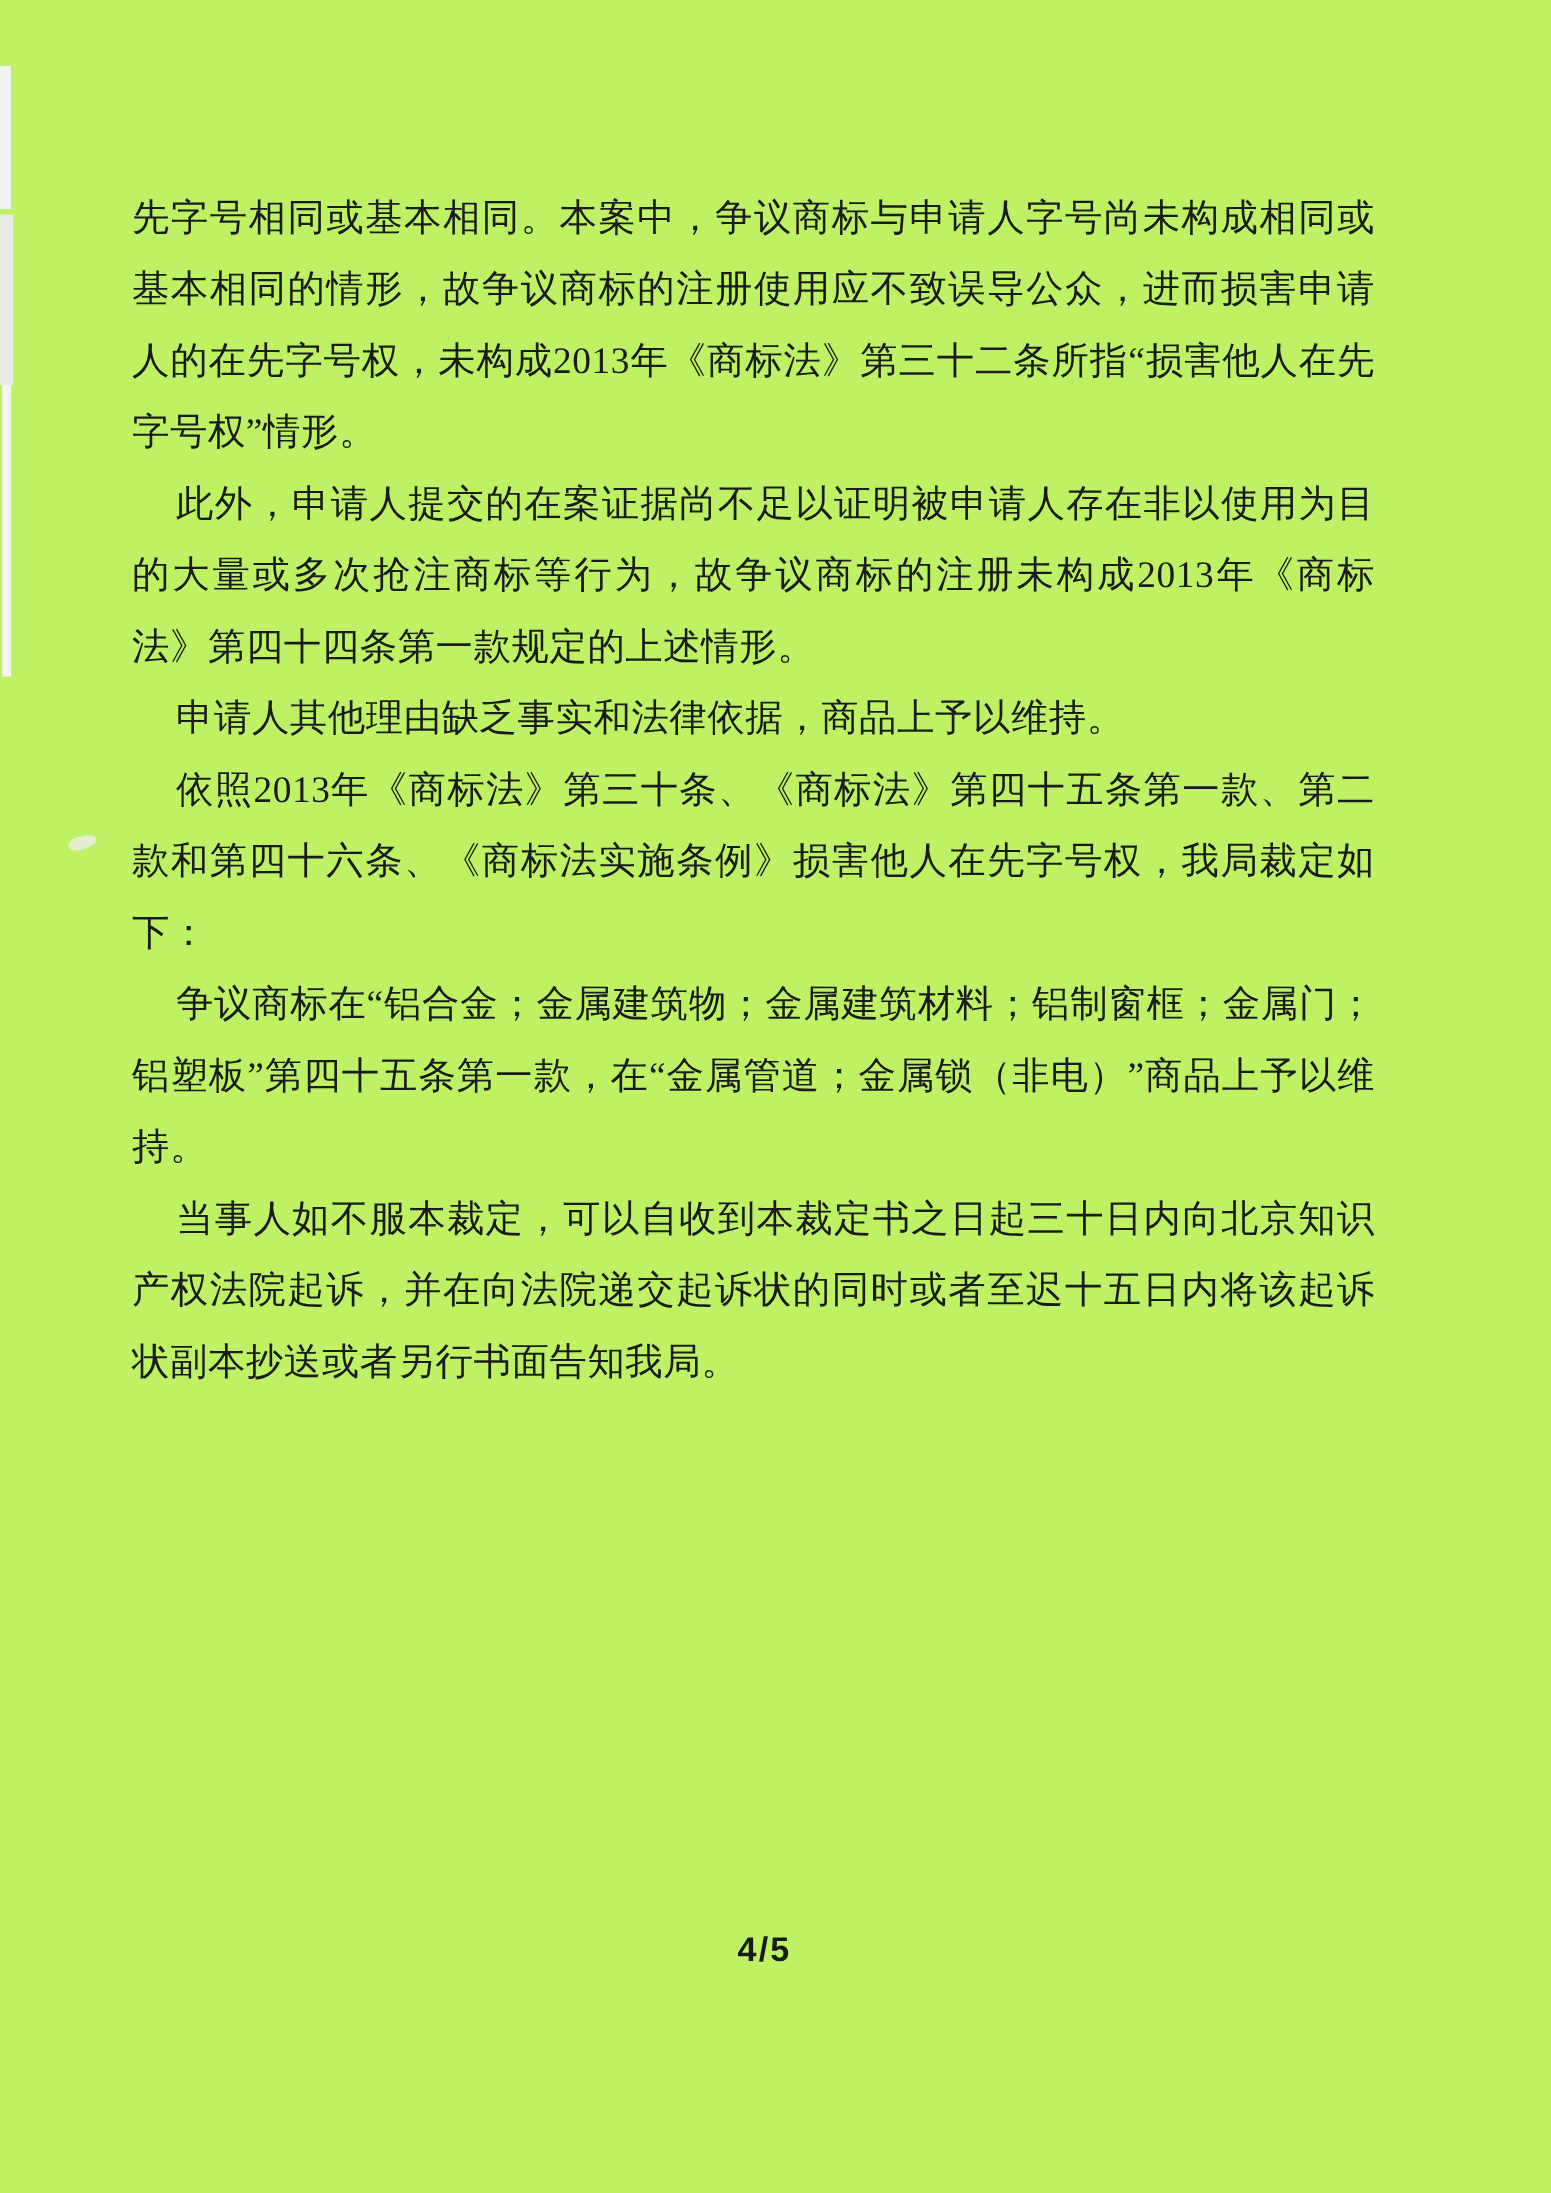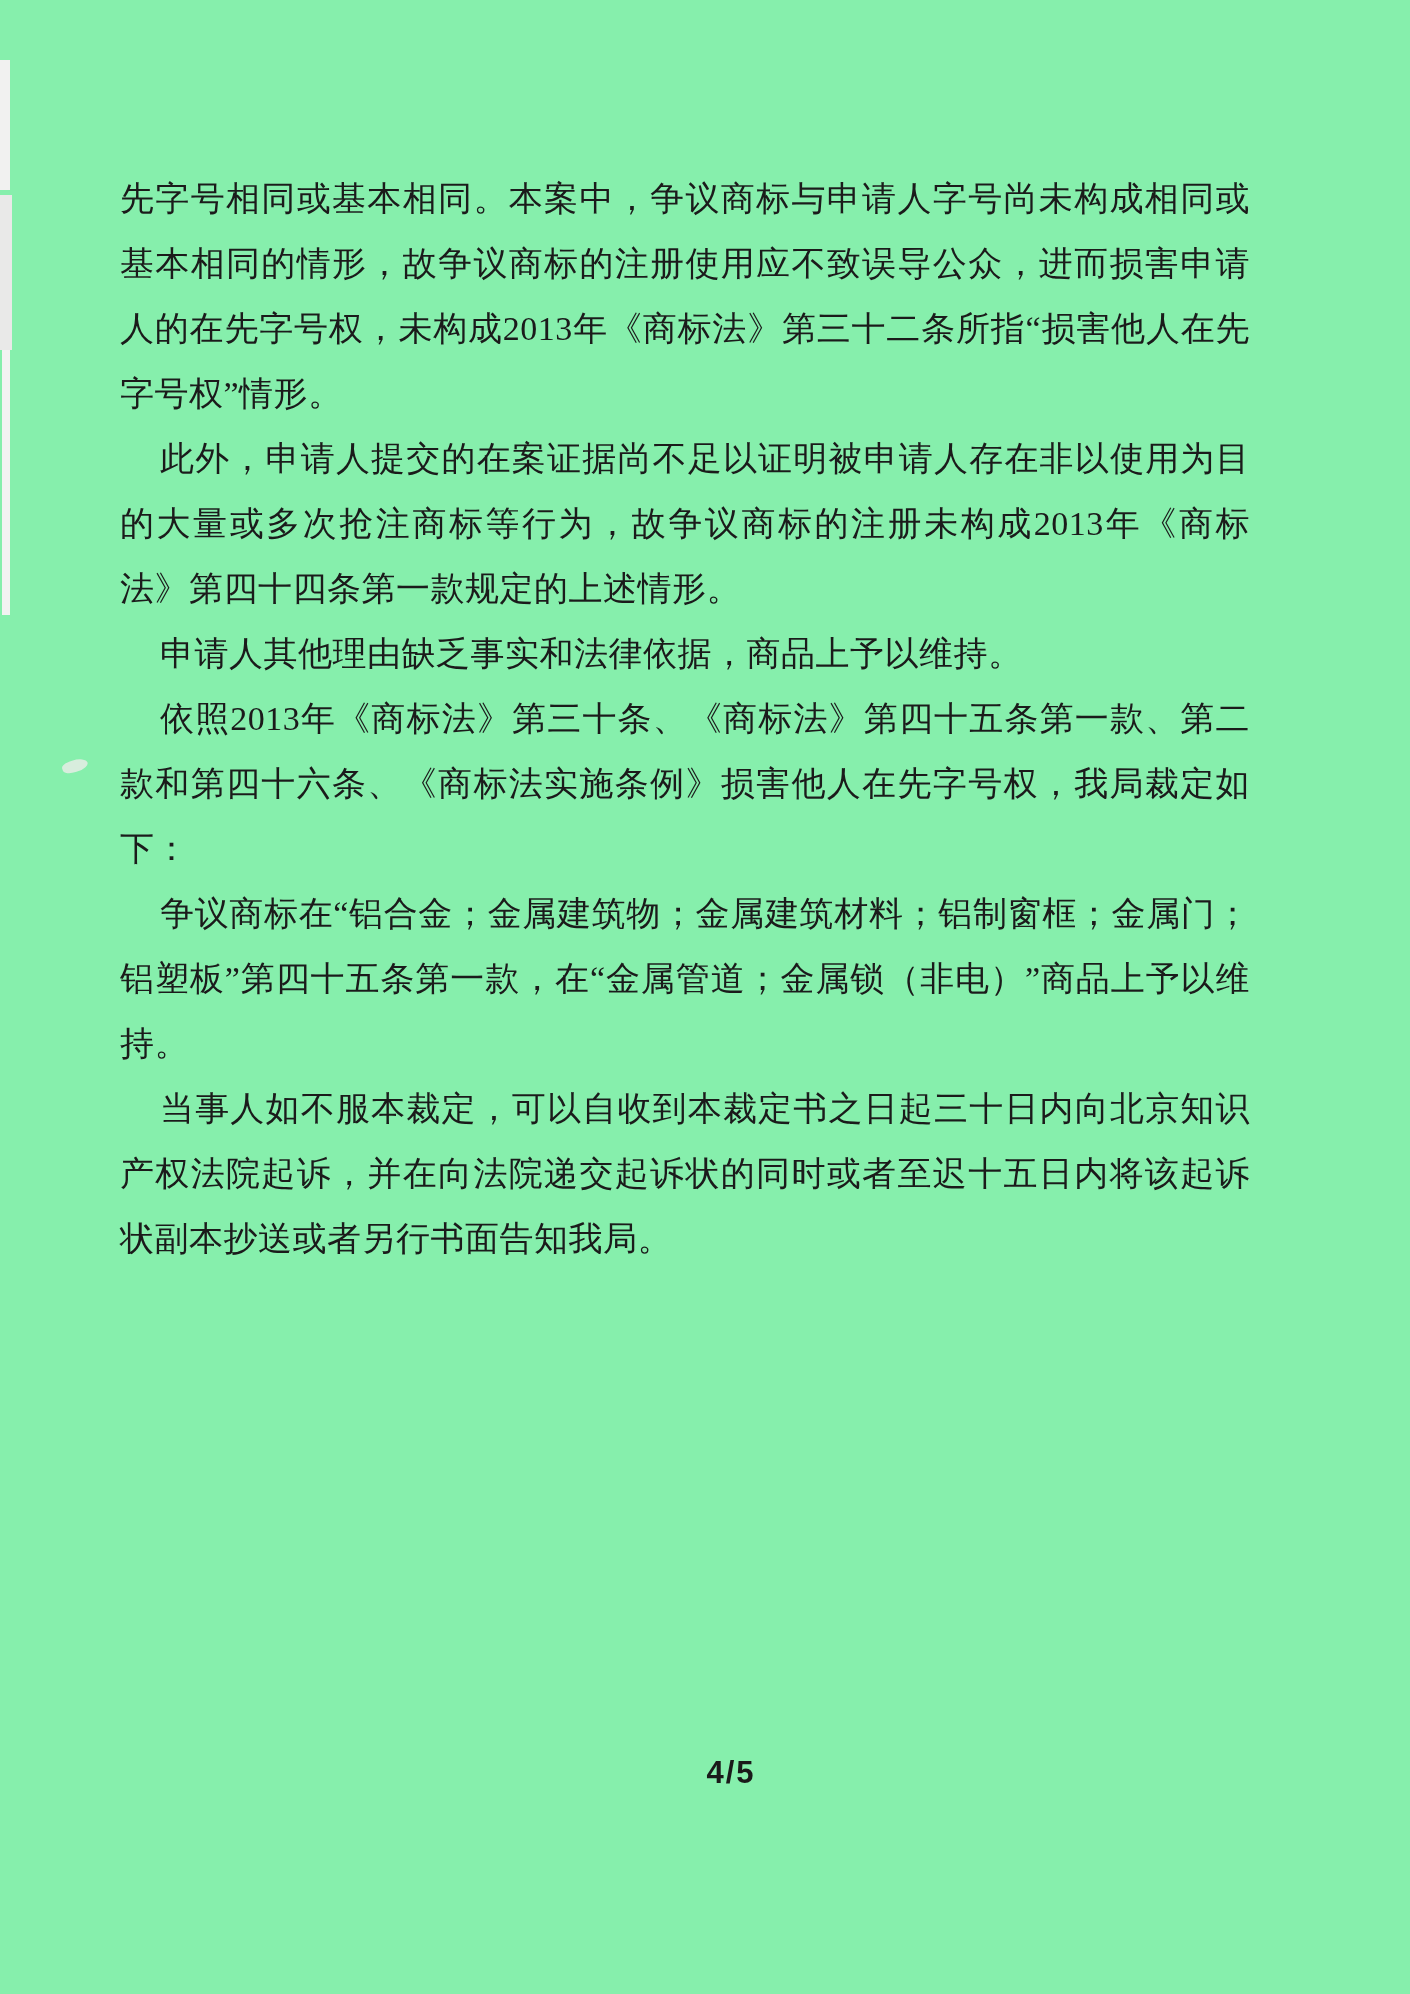--- a/index.html
+++ b/index.html
@@ -4,21 +4,21 @@
 <style>
   html, body {
     margin: 0;
     padding: 0;
     background: #ffffff;
   }
   .page {
     position: relative;
     width: 1410px;
     height: 1994px;
-    background: #86efac;
+    background: #bef264;
     overflow: hidden;
     font-family: "Liberation Serif", "DejaVu Serif", serif;
   }
   .text-block {
     position: absolute;
     left: 120px;
     top: 166px;
     width: 1130px;
     font-size: 34px;
     line-height: 65px;
@@ -29,21 +29,21 @@
   .para {
     margin: 0;
     padding: 0;
   }
   .para.indent {
     text-indent: 40px;
   }
   .page-number {
     position: absolute;
     top: 1755px;
-    left: 731px;
+    left: 695px;
     transform: translateX(-50%);
     font-family: "Liberation Sans", "DejaVu Sans", sans-serif;
     font-weight: bold;
     font-size: 31px;
     color: #1a1a1a;
     letter-spacing: 2px;
   }
   
   .scan-streak {
     position: absolute;

